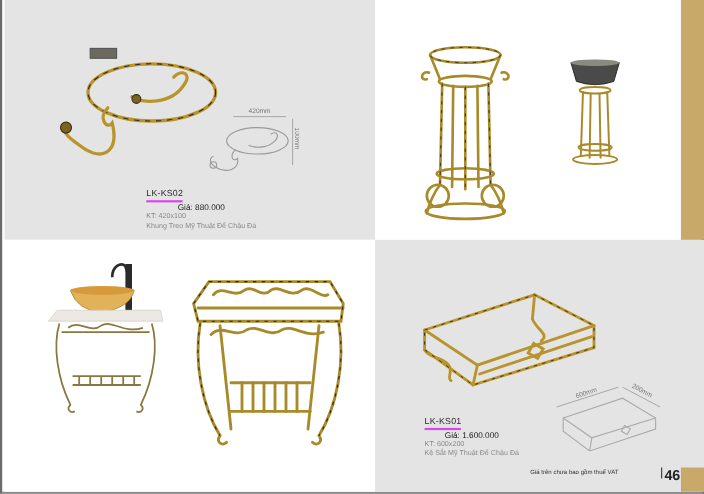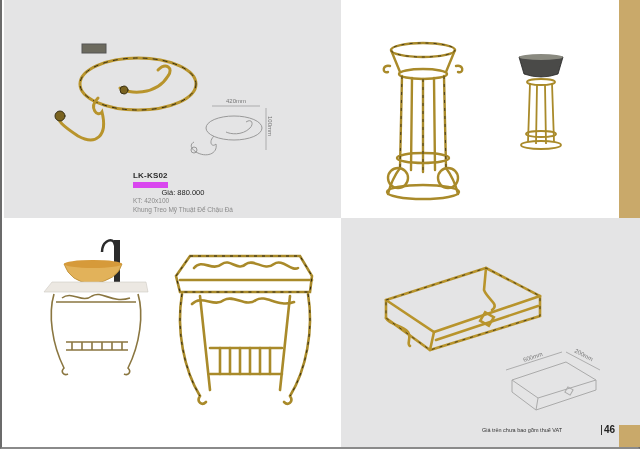--- a/index.html
+++ b/index.html
@@ -9,28 +9,28 @@
           border-left:2px solid #6b6b6b; border-right:2px solid #6b6b6b; border-bottom:2px solid #8a8a8a; }
   .quad { position:absolute; }
   .q-tl { left:2px; top:0; width:337px; height:218px; background:#e4e4e5; }
   .q-tr { left:339px; top:0; width:277px; height:218px; background:#fff; }
   .q-bl { left:2px; top:218px; width:337px; height:229px; background:#fff; }
   .q-br { left:339px; top:218px; width:299px; height:229px; background:#e4e4e5; }
   .gold-bar { position:absolute; left:617px; top:0; width:21px; height:218px; background:#c9a96a; }
   .gold-foot { position:absolute; left:617px; top:425px; width:21px; height:22px; background:#c9a96a; }
 
   .caption { position:absolute; font-size:7px; line-height:8.5px; color:#333; }
-  .caption .code { font-size:8px; font-weight:bold; color:#2b2b2b; display:inline-block;
-                   border-bottom:6px solid #d946ef; padding-bottom:1px; margin-bottom:1px; letter-spacing:0.2px; }
+  .caption .code { font-size:8px; font-weight:normal; color:#2b2b2b; display:inline-block;
+                   border-bottom:2px solid #d946ef; padding-bottom:1px; margin-bottom:1px; letter-spacing:0.2px; }
   .caption .price { font-size:7.5px; color:#222;text-align:center; }
   .caption .size, .caption .desc { color:#8a8a8a; font-size:6.5px; }
 
   .footer-note { position:absolute; left:480px; top:427px; font-size:5.5px; color:#333; }
   .page-sep { position:absolute; left:599px; top:425px; width:1px; height:10px; background:#333; }
-  .page-num { position:absolute; left:602px; top:424px; font-size:10px; font-weight:bold; color:#222; }
+  .page-num { position:absolute; left:602px; top:424px; font-size:13px; font-weight:bold; color:#222; }
 
   .art { position:absolute; }
   .dim-label { font-family:"Liberation Sans", sans-serif; font-size:6px; fill:#777; }
 </style>
 </head>
 <body>
 
 <div class="page">
   <div class="quad q-tl"></div>
   <div class="quad q-tr"></div>
@@ -154,17 +154,23 @@
     <line x1="70" y1="12" x2="104" y2="30" stroke="#888" stroke-width="0.6"></line>
     <text class="dim-label" x="28" y="22" transform="rotate(-18 28 22)">600mm</text>
     <text class="dim-label" x="78" y="12" transform="rotate(28 78 12)">200mm</text>
     <g fill="none" stroke="#aaa" stroke-width="1">
       <path d="M16 40 L70 22 L100 40 L100 50 L40 70 L16 52 Z"></path>
       <path d="M16 40 L42 58 L100 40"></path>
       <path d="M42 58 L40 70"></path>
       <rect x="70" y="48" width="6" height="6" transform="rotate(30 73 51)"></rect>
     </g>
   </svg>
+  <div class="caption" style="left:384px;top:379px">
+    <div class="code">LK-KS01</div>
+    <div class="price">Giá: 1.600.000</div>
+    <div class="size">KT: 600x200</div>
+    <div class="desc">Kệ Sắt Mỹ Thuật Để Chậu Đá</div>
+  </div>
 
   <div class="footer-note">Giá trên chưa bao gồm thuế VAT</div>
   <div class="page-sep"></div>
   <div class="page-num">46</div>
 </div>
 
 </body></html>

